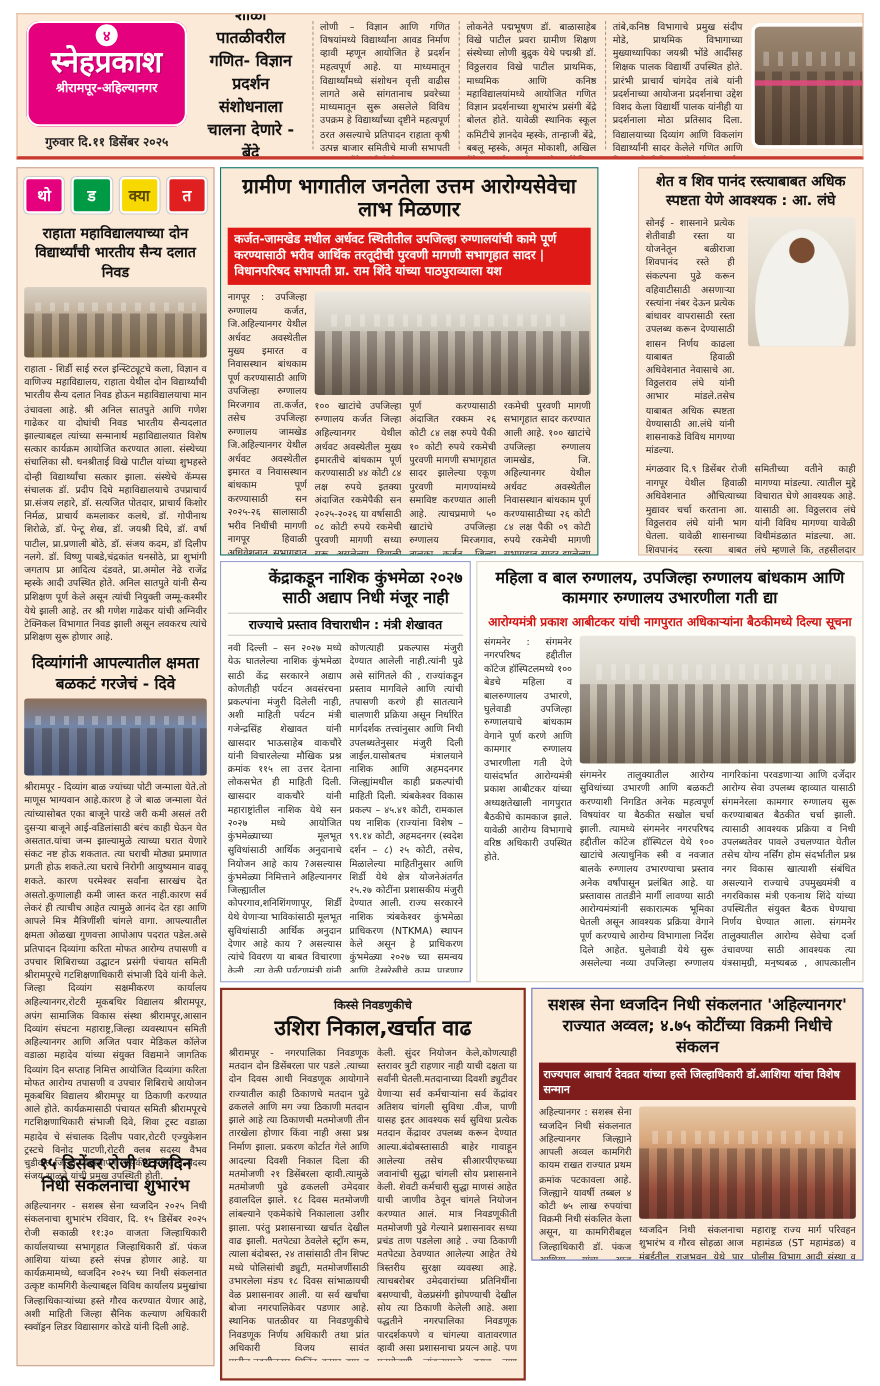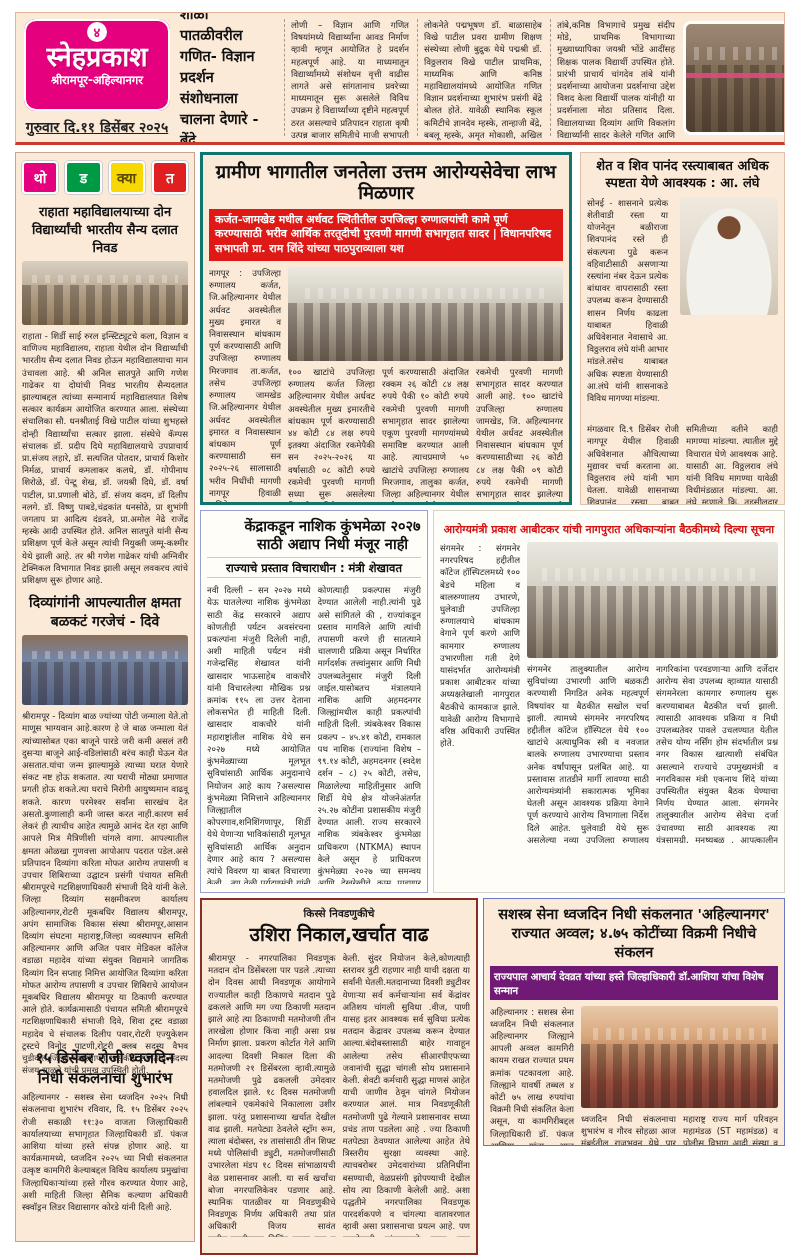--- a/index.html
+++ b/index.html
@@ -22,47 +22,47 @@
   
   #masthead{left:15px;top:12px;width:770px;height:133px;border:1px solid #e3b49a;border-bottom:3px solid #c93a2e;
             display:flex;gap:8px;padding:6px;align-items:stretch;}
   #logo-wrap{width:150px;flex-shrink:0;display:flex;flex-direction:column;align-items:center;}
   #logo-box{width:146px;height:96px;border-radius:12px;display:flex;flex-direction:column;align-items:center;
             justify-content:flex-start;padding-top:3px;box-shadow:0 0 0 2px #fff inset;}
   #logo-num{width:20px;height:20px;border-radius:50%;background:#fff;color:#e5007d;font-weight:bold;
             font-size:13px;display:flex;align-items:center;justify-content:center;}
   #logo-title{color:#fff;font-size:27px;font-weight:bold;line-height:1.1;text-shadow:1px 1px 0 rgba(0,0,0,.25);}
   #logo-sub{color:#fff;font-size:11.5px;font-weight:bold;}
-  #date-line{font-size:14px;font-weight:bold;color:#222;margin-top:6px;text-decoration:underline;}
-  #mast-head-line{width:96px;flex-shrink:0;font-size:14.5px;font-weight:bold;text-align:left;line-height:1.45;
+  #date-line{font-size:11px;font-weight:bold;color:#222;margin-top:6px;}
+  #mast-head-line{width:96px;flex-shrink:0;font-size:14.5px;font-weight:bold;text-align:center;line-height:1.45;
             display:flex;align-items:center;}
   .mast-col{width:118px;flex-shrink:0;border-left:1px dashed #a98;padding-left:6px;}
   #mast-photo{width:132px;height:108px;align-self:center;border:3px solid #fff;border-radius:8px;
             background:linear-gradient(180deg,#9b8772 0%,#7d6753 55%,#5f4c3c 100%);}
   #mast-photo i{position:absolute;left:0;right:0;top:46%;height:5px;background:#e5497f;display:block;opacity:.85;}
   
   #left-rail{left:15px;top:152px;width:180px;height:1090px;border:1px solid #caa191;padding:6px;}
   #tiles{display:flex;justify-content:center;gap:7px;margin:2px 0 8px 0;}
   .tile{width:36px;height:29px;border-radius:4px;border:2px solid #fff;box-shadow:0 0 0 1px #ccc;
         display:flex;align-items:center;justify-content:center;font-weight:bold;font-size:14px;}
   .rail-hl{font-size:13px;}
   .rail-photo{width:166px;height:64px;margin:5px 0;}
   
-  #main-story{left:200px;top:152px;width:372px;height:353px;border:3px solid #0f766e;padding:5px 6px;}
+  #main-story{left:200px;top:152px;width:344px;height:353px;border:1px solid #0f766e;padding:5px 6px;}
   #main-hl{font-size:18.5px;line-height:1.15;margin:1px 0 5px 0;}
   #main-banner{font-size:11px;line-height:1.35;padding:4px 6px;margin-bottom:6px;}
   #main-body{display:flex;gap:7px;}
   #main-intro{width:72px;flex-shrink:0;}
   #main-right{flex:1;display:flex;flex-direction:column;gap:5px;}
   #main-photo{width:100%;height:94px;background:linear-gradient(180deg,#ece9e2 0%,#cfc9bd 40%,#9d9487 75%,#7c7365 100%);}
   #main-cols{height:160px;}
   
   #langhe{left:580px;top:152px;width:205px;height:353px;border:1px solid #e0c0a8;padding:5px 6px;}
   #langhe-hl{font-size:13px;line-height:1.3;margin-bottom:5px;}
-  #langhe-row{display:flex;gap:12px;margin-bottom:19px;font-family:Liberation Serif, serif;}
+  #langhe-row{display:flex;gap:12px;margin-bottom:5px;}
   #langhe-photo{width:98px;height:118px;background:
         radial-gradient(circle at 50% 26%,#7a4d33 11px,transparent 12px),
         radial-gradient(ellipse at 50% 72%,#f3f1ec 42px,transparent 43px),
         linear-gradient(180deg,#efe9df 0%,#ded6c8 60%,#cfc4b2 100%);}
   
   #kumbh{left:200px;top:510px;width:228px;height:383px;border:1px solid #98a0cf;padding:6px;}
   #kumbh-hl{font-size:14.5px;line-height:1.25;margin-left:37px;}
   #kumbh-sub{font-size:11.5px;margin:4px 0 6px 0;border-top:1px solid #ccc;border-bottom:1px solid #ccc;padding:2px 0;}
   
   #mahila{left:433px;top:510px;width:352px;height:383px;border:1px solid #d8d2c4;padding:6px;}
@@ -159,20 +159,21 @@
   <div id="kumbh" class="box whiteish">
     <div id="kumbh-hl" class="hl">केंद्राकडून नाशिक कुंभमेळा २०२७ साठी अद्याप निधी मंजूर नाही</div>
     <div id="kumbh-sub" class="hl">राज्याचे प्रस्ताव विचाराधीन : मंत्री शेखावत</div>
     <div class="cols" style="height:300px;">
       <div class="col bodytext">नवी दिल्ली – सन २०२७ मध्ये येऊ घातलेल्या नाशिक कुंभमेळा साठी केंद्र सरकारने अद्याप कोणतीही पर्यटन अवसंरचना प्रकल्पांना मंजुरी दिलेली नाही, अशी माहिती पर्यटन मंत्री गजेन्द्रसिंह शेखावत यांनी खासदार भाऊसाहेब वाकचौरे यांनी विचारलेल्या मौखिक प्रश्न क्रमांक ११५ ला उत्तर देताना लोकसभेत ही माहिती दिली. खासदार वाकचौरे यांनी महाराष्ट्रांतील नाशिक येथे सन २०२७ मध्ये आयोजित कुंभमेळ्याच्या मूलभूत सुविधांसाठी आर्थिक अनुदानाचे नियोजन आहे काय ?असल्यास कुंभमेळ्या निमित्ताने अहिल्यानगर जिल्ह्यातील कोपरगाव,शनिशिंगणापूर, शिर्डी येथे येणाऱ्या भाविकांसाठी मूलभूत सुविधांसाठी आर्थिक अनुदान देणार आहे काय ? असल्यास त्यांचे विवरण या बाबत विचारणा केली , त्या वेळी पर्यटणमंत्री यांनी स्पष्ट केले की पर्यटन विकास हा मुख्यतः संबंधित राज्य सरकारचा विषय असून केंद्र सरकार प्रशाद व स्वदेश दर्शन योजनांद्वारे राज्यांच्या प्रकल्पांनुसार मदत करते. नाशिक कुंभमेळा तसेच अहमदनगर जिल्ह्यातील शिर्डी, कोपरगाव आणि शनि शिंगणापूर येथे तीर्थपाटेकरांना मूलभूत सुविधा उपलब्ध करून देण्यासाठी आतापर्यंत</div>
       <div class="col bodytext">कोणत्याही प्रकल्पास मंजुरी देण्यात आलेली नाही.त्यांनी पुढे असे सांगितले की , राज्यांकडून प्रस्ताव मागविले आणि त्यांची तपासणी करणे ही सातत्याने चालणारी प्रक्रिया असून निर्धारित मार्गदर्शक तत्त्वांनुसार आणि निधी उपलब्धतेनुसार मंजुरी दिली जाईल.यासोबतच मंत्रालयाने नाशिक आणि अहमदनगर जिल्ह्यांमधील काही प्रकल्पांची माहिती दिली. त्र्यंबकेश्वर विकास प्रकल्प – ४५.४१ कोटी, रामकाल पथ नाशिक (राज्यांना विशेष – ९९.१४ कोटी, अहमदनगर (स्वदेश दर्शन – ८) २५ कोटी, तसेच, मिळालेल्या माहितीनुसार आणि शिर्डी येथे क्षेत्र योजनेअंतर्गत २५.२७ कोटींना प्रशासकीय मंजुरी देण्यात आली. राज्य सरकारने नाशिक त्र्यंबकेश्वर कुंभमेळा प्राधिकरण (NTKMA) स्थापन केले असून हे प्राधिकरण कुंभमेळ्या २०२७ च्या समन्वय आणि देखरेखीचे काम पाहणार आहे, कुंभमेळा सुरळीत पार पडावा यासाठी ही यंत्रणा म्हणून काम करेल.असे शेखावत यांनी शेवटी सांगितले.</div>
     </div>
   </div>
 
   <div id="mahila" class="box whiteish">
+    <div id="mahila-hl" class="hl">महिला व बाल रुग्णालय, उपजिल्हा रुग्णालय बांधकाम आणि कामगार रुग्णालय उभारणीला गती द्या</div>
     <div id="mahila-sub" class="redsub" style="color: rgb(211, 20, 20);">आरोग्यमंत्री प्रकाश आबीटकर यांची नागपुरात अधिकाऱ्यांना बैठकीमध्ये दिल्या सूचना</div>
     <div id="mahila-body">
       <div id="mahila-intro" class="bodytext">संगमनेर : संगमनेर नगरपरिषद हद्दीतील कॉटेज हॉस्पिटलमध्ये १०० बेडचे महिला व बालरुग्णालय उभारणे, घुलेवाडी उपजिल्हा रुग्णालयाचे बांधकाम वेगाने पूर्ण करणे आणि कामगार रुग्णालय उभारणीला गती देणे यासंदर्भात आरोग्यमंत्री प्रकाश आबीटकर यांच्या अध्यक्षतेखाली नागपुरात बैठकीचे कामकाज झाले. यावेळी आरोग्य विभागाचे वरिष्ठ अधिकारी उपस्थित होते.</div>
       <div id="mahila-right">
         <div id="mahila-photo" class="photo figs"></div>
         <div class="cols" style="height:180px;">
           <div class="col bodytext">संगमनेर तालुक्यातील आरोग्य सुविधांच्या उभारणी आणि बळकटी करण्याशी निगडित अनेक महत्वपूर्ण विषयांवर या बैठकीत सखोल चर्चा झाली. त्यामध्ये संगमनेर नगरपरिषद हद्दीतील कॉटेज हॉस्पिटल येथे १०० खाटांचे अत्याधुनिक स्त्री व नवजात बालके रुग्णालय उभारण्याचा प्रस्ताव अनेक वर्षांपासून प्रलंबित आहे. या प्रस्तावास तातडीने मार्गी लावण्या साठी आरोग्यमंत्र्यांनी सकारात्मक भूमिका घेतली असून आवश्यक प्रक्रिया वेगाने पूर्ण करण्याचे आरोग्य विभागाला निर्देश दिले आहेत. घुलेवाडी येथे सुरू असलेल्या नव्या उपजिल्हा रुग्णालय बांधकामाची गती समाधानकारक नसल्याची नोंद घेऊन बांधकाम लवकरात लवकर पूर्ण करण्याबाबत आदेश देण्यात आले. कामगार व निम्न उत्पन्न गटातील</div>
           <div class="col bodytext">नागरिकांना परवडणाऱ्या आणि दर्जेदार आरोग्य सेवा उपलब्ध व्हाव्यात यासाठी संगमनेरला कामगार रुग्णालय सुरू करण्याबाबत बैठकीत चर्चा झाली. त्यासाठी आवश्यक प्रक्रिया व निधी उपलब्धतेवर पावले उचलण्यात येतील तसेच योग्य नर्सिंग होम संदर्भातील प्रश्न नगर विकास खात्याशी संबंधित असल्याने राज्याचे उपमुख्यमंत्री व नगरविकास मंत्री एकनाथ शिंदे यांच्या उपस्थितीत संयुक्त बैठक घेण्याचा निर्णय घेण्यात आला. संगमनेर तालुक्यातील आरोग्य सेवेचा दर्जा उंचावण्या साठी आवश्यक त्या यंत्रसामुग्री, मनुष्यबळ , आपत्कालीन सेवा, तसेच जिल्हा स्तरावरील समन्वय या सर्व विषयांवर सविस्तर चर्चा करून उपयोजना करण्यात येतील असे बैठकीत निश्चित करण्यात आले.</div>
         </div>
       </div>
@@ -186,21 +187,21 @@
       <div class="col bodytext">
         <span>श्रीरामपूर - नगरपालिका निवडणूक मतदान दोन डिसेंबरला पार पडले .त्याच्या दोन दिवस आधी निवडणूक आयोगाने राज्यातील काही ठिकाणचे मतदान पुढे ढकलले आणि मग ज्या ठिकाणी मतदान झाले आहे त्या ठिकाणची मतमोजणी तीन तारखेला होणार किंवा नाही असा प्रश्न निर्माण झाला. प्रकरण कोर्टात गेले आणि आदल्या दिवशी निकाल दिला की मतमोजणी २१ डिसेंबरला व्हावी.त्यामुळे मतमोजणी पुढे ढकलली उमेदवार हवालदिल झाले. १८ दिवस मतमोजणी लांबल्याने एकमेकांचे निकालाला उशीर झाला. परंतु प्रशासनाच्या खर्चात देखील वाढ झाली. मतपेट्या ठेवलेले स्ट्राँग रूम, त्याला बंदोबस्त, २४ तासांसाठी तीन शिफ्ट मध्ये पोलिसांची ड्युटी, मतमोजणींसाठी उभारलेला मंडप १८ दिवस सांभाळायची वेळ प्रशासनावर आली. या सर्व खर्चांचा बोजा नगरपालिकेवर पडणार आहे. स्थानिक पातळीवर या निवडणुकीचे निवडणूक निर्णय अधिकारी तथा प्रांत अधिकारी विजय सावंत पाटील,तहसीलदार मिलिंद कुमार बाप व नगरपालिकेचे कर्तव्यदक्ष मुख्याधिकारी मच्छिंद्र घोलप व त्यांच्या सर्व सहकाऱ्यांनी नगरपालिका निवडणुकीची अतिशय चांगली व्यवस्था</span>
         
       </div>
       <div class="col bodytext">केली. सुंदर नियोजन केले,कोणत्याही स्तरावर त्रुटी राहणार नाही याची दक्षता या सर्वांनी घेतली.मतदानाच्या दिवशी ड्युटीवर येणाऱ्या सर्व कर्मचाऱ्यांना सर्व केंद्रांवर अतिशय चांगली सुविधा .वीज, पाणी यासह इतर आवश्यक सर्व सुविधा प्रत्येक मतदान केंद्रावर उपलब्ध करून देण्यात आल्या.बंदोबस्तासाठी बाहेर गावाहून आलेल्या तसेच सीआरपीएफच्या जवानांची सुद्धा चांगली सोय प्रशासनाने केली. शेवटी कर्मचारी सुद्धा माणसं आहेत याची जाणीव ठेवून चांगले नियोजन करण्यात आलं. मात्र निवडणूकीती मतमोजणी पुढे गेल्याने प्रशासनावर सध्या प्रचंड ताण पडलेला आहे . ज्या ठिकाणी मतपेट्या ठेवण्यात आलेल्या आहेत तेथे त्रिस्तरीय सुरक्षा व्यवस्था आहे. त्याचबरोबर उमेदवारांच्या प्रतिनिधींना बसण्याची, वेळप्रसंगी झोपण्याची देखील सोय त्या ठिकाणी केलेली आहे. अशा पद्धतीने नगरपालिका निवडणूक पारदर्शकपणे व चांगल्या वातावरणात व्हावी असा प्रशासनाचा प्रयत्न आहे. पण मतमोजणी लांबल्यामुळे बराच ताण प्रशासनावर आहे .त्यामुळेच उशिरा निकाल आणि खर्चात वाढ हे म्हणणे अतिशय योग्य आहे.</div>
     </div>
   </div>
 
   <div id="flagmain" class="box peach">
     <div id="flagmain-hl" class="hl">सशस्त्र सेना ध्वजदिन निधी संकलनात 'अहिल्यानगर' राज्यात अव्वल; ४.७५ कोटींच्या विक्रमी निधीचे संकलन</div>
-    <div id="flagmain-sub" class="banner" style="background-color: #701a75;">राज्यपाल आचार्य देवव्रत यांच्या हस्ते जिल्हाधिकारी डॉ.आशिया यांचा विशेष सन्मान</div>
+    <div id="flagmain-sub" class="banner" style="background-color: #7f1d1d;">राज्यपाल आचार्य देवव्रत यांच्या हस्ते जिल्हाधिकारी डॉ.आशिया यांचा विशेष सन्मान</div>
     <div id="flagmain-body">
       <div id="flagmain-intro" class="bodytext">अहिल्यानगर : सशस्त्र सेना ध्वजदिन निधी संकलनात अहिल्यानगर जिल्ह्याने आपली अव्वल कामगिरी कायम राखत राज्यात प्रथम क्रमांक पटकावला आहे. जिल्ह्याने यावर्षी तब्बल ४ कोटी ७५ लाख रुपयांचा विक्रमी निधी संकलित केला असून, या कामगिरीबद्दल जिल्हाधिकारी डॉ. पंकज आशिया यांचा आज मुंबईतील राजभवन येथे राज्यपाल आचार्य देवव्रत यांच्या हस्ते विशेष सन्मान करण्यात आला.</div>
       <div id="flagmain-right">
         <div id="flagmain-photo" class="photo figs"></div>
         <div class="cols" style="height:158px;">
           <div class="col bodytext">ध्वजदिन निधी संकलनाचा शुभारंभ व गौरव सोहळा आज मुंबईतील राजभवन येथे पार पडला. यावेळी जिल्हा सैनिक कल्याण अधिकारी स्काड्रन लीडर विद्यासागर कोरडे (नि.) उपस्थित होते. जिल्ह्याने मागील वर्षीच्या उत्कृष्ट कामगिरीची पुनरावृत्ती करत, सलग दुसऱ्या वर्षी राज्यात सर्वाधिक निधी संकलन करण्याचा मान मिळवला आहे. जिल्ह्याच्या या यशामध्ये विविध शासकीय विभाग, संस्था व नागरिकांचा मोठा वाटा आहे. जिल्हाधिकारी आणि जिल्हा सैनिक कल्याण कार्यालयाच्या मार्गदर्शनाखाली श्री साईबाबा संस्थान, शिर्डी (१ कोटी रुपये), महात्मा फुले कृषी विद्यापीठ (MPKV), राहुरी, अहिल्यानगर जिल्हा परिषद व शिक्षण विभाग,</div>
           <div class="col bodytext">महाराष्ट्र राज्य मार्ग परिवहन महामंडळ (ST महामंडळ) व पोलीस विभाग आदी संस्था व शासकीय विभागांनी महत्वपूर्ण योगदान दिले आहे. संकलित झालेला हा निधी देशासाठी प्राणांची आहुती देणारे शहीद जवान, त्यांचे कुटुंबीय, दिव्यांग सैनिक व आजी-माजी सैनिकांच्या विविध कल्याणकारी योजना व पुनर्वसनासाठी वापरला जाणार असल्याची माहिती जिल्हा सैनिक कल्याण अधिकारी स्काड्रन लीडर विद्यासागर कोरडे यांनी दिली.</div>
         </div>
       </div>
     </div>

